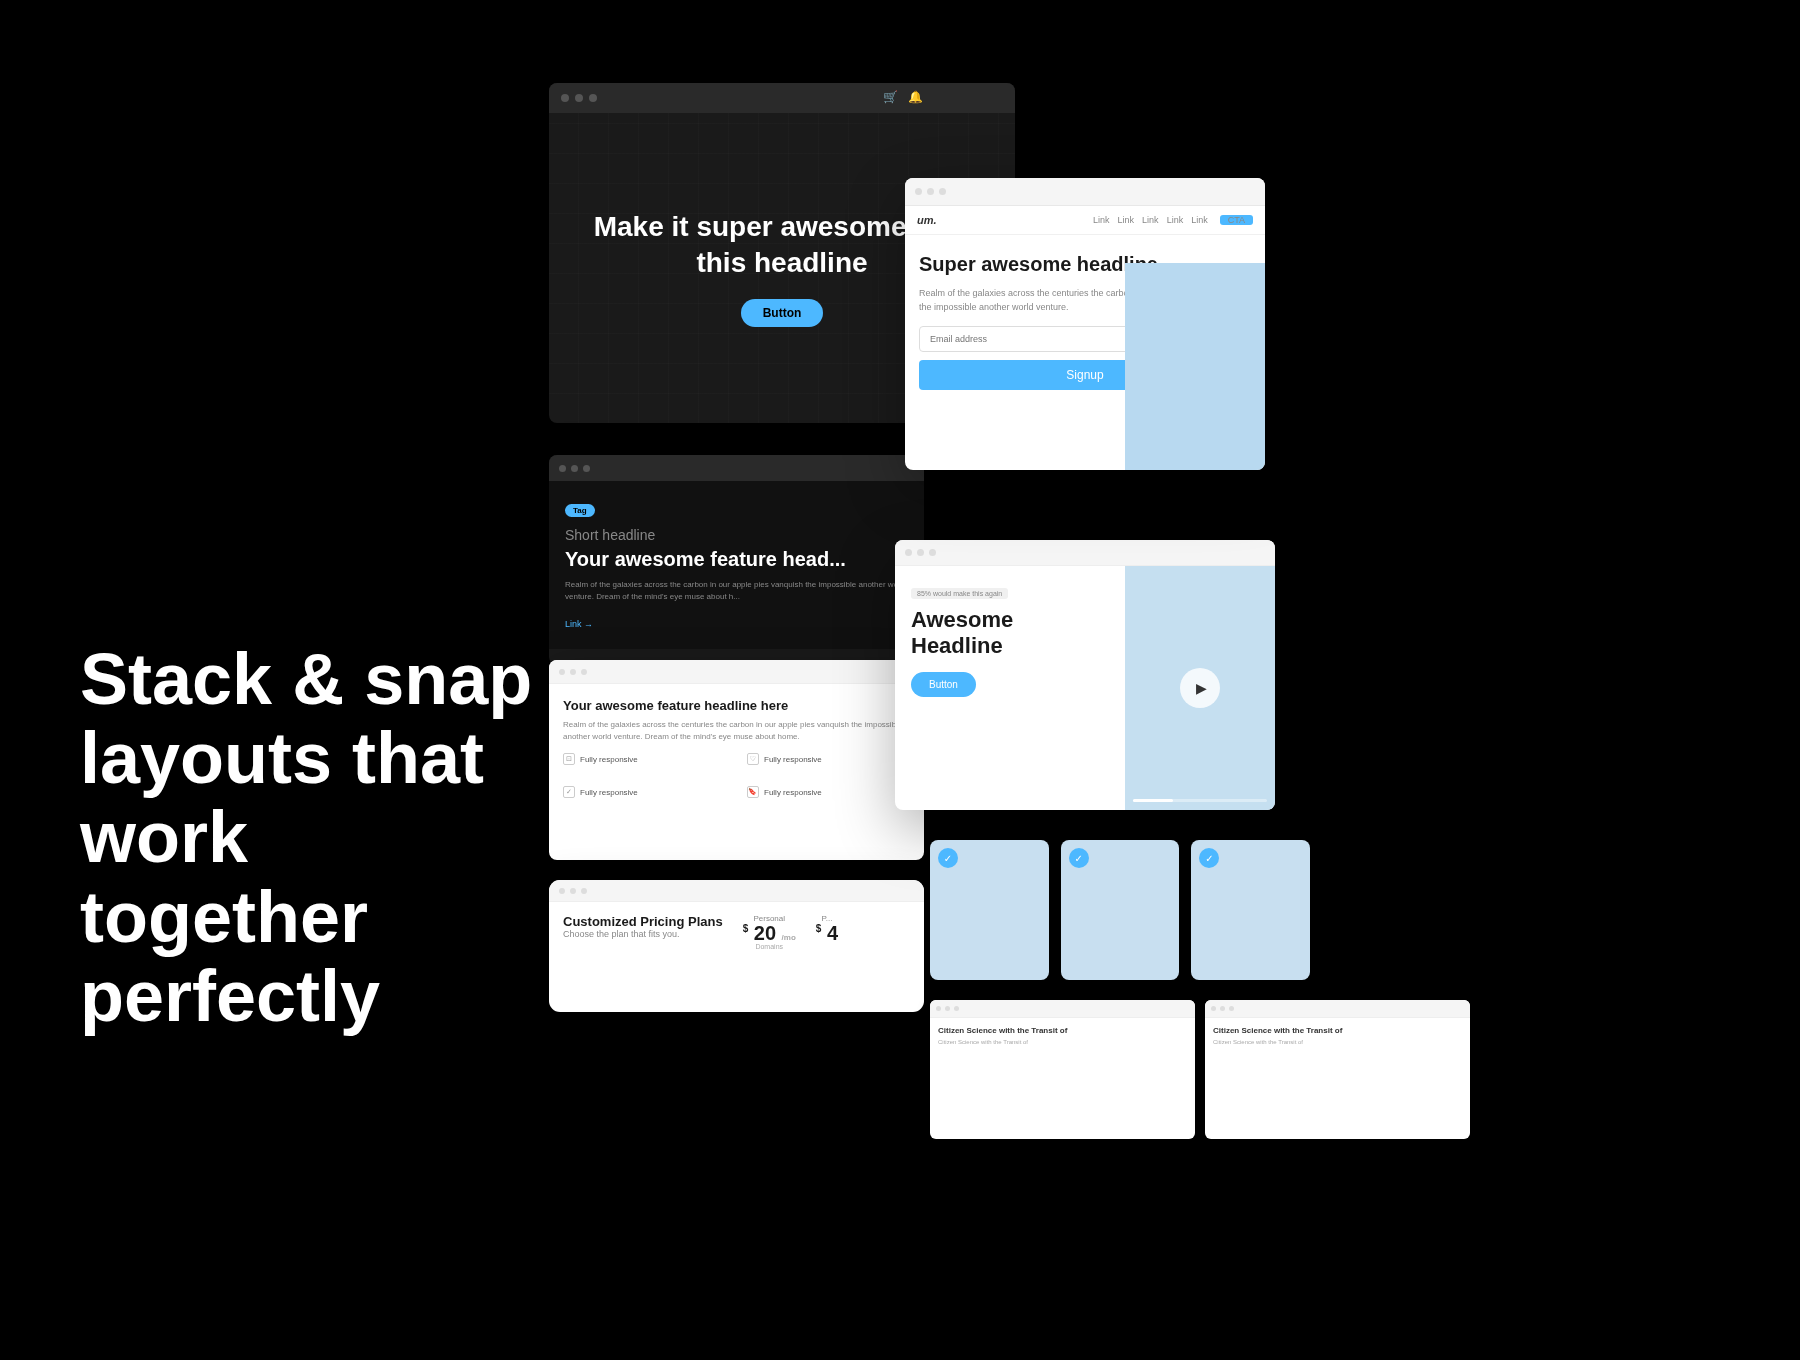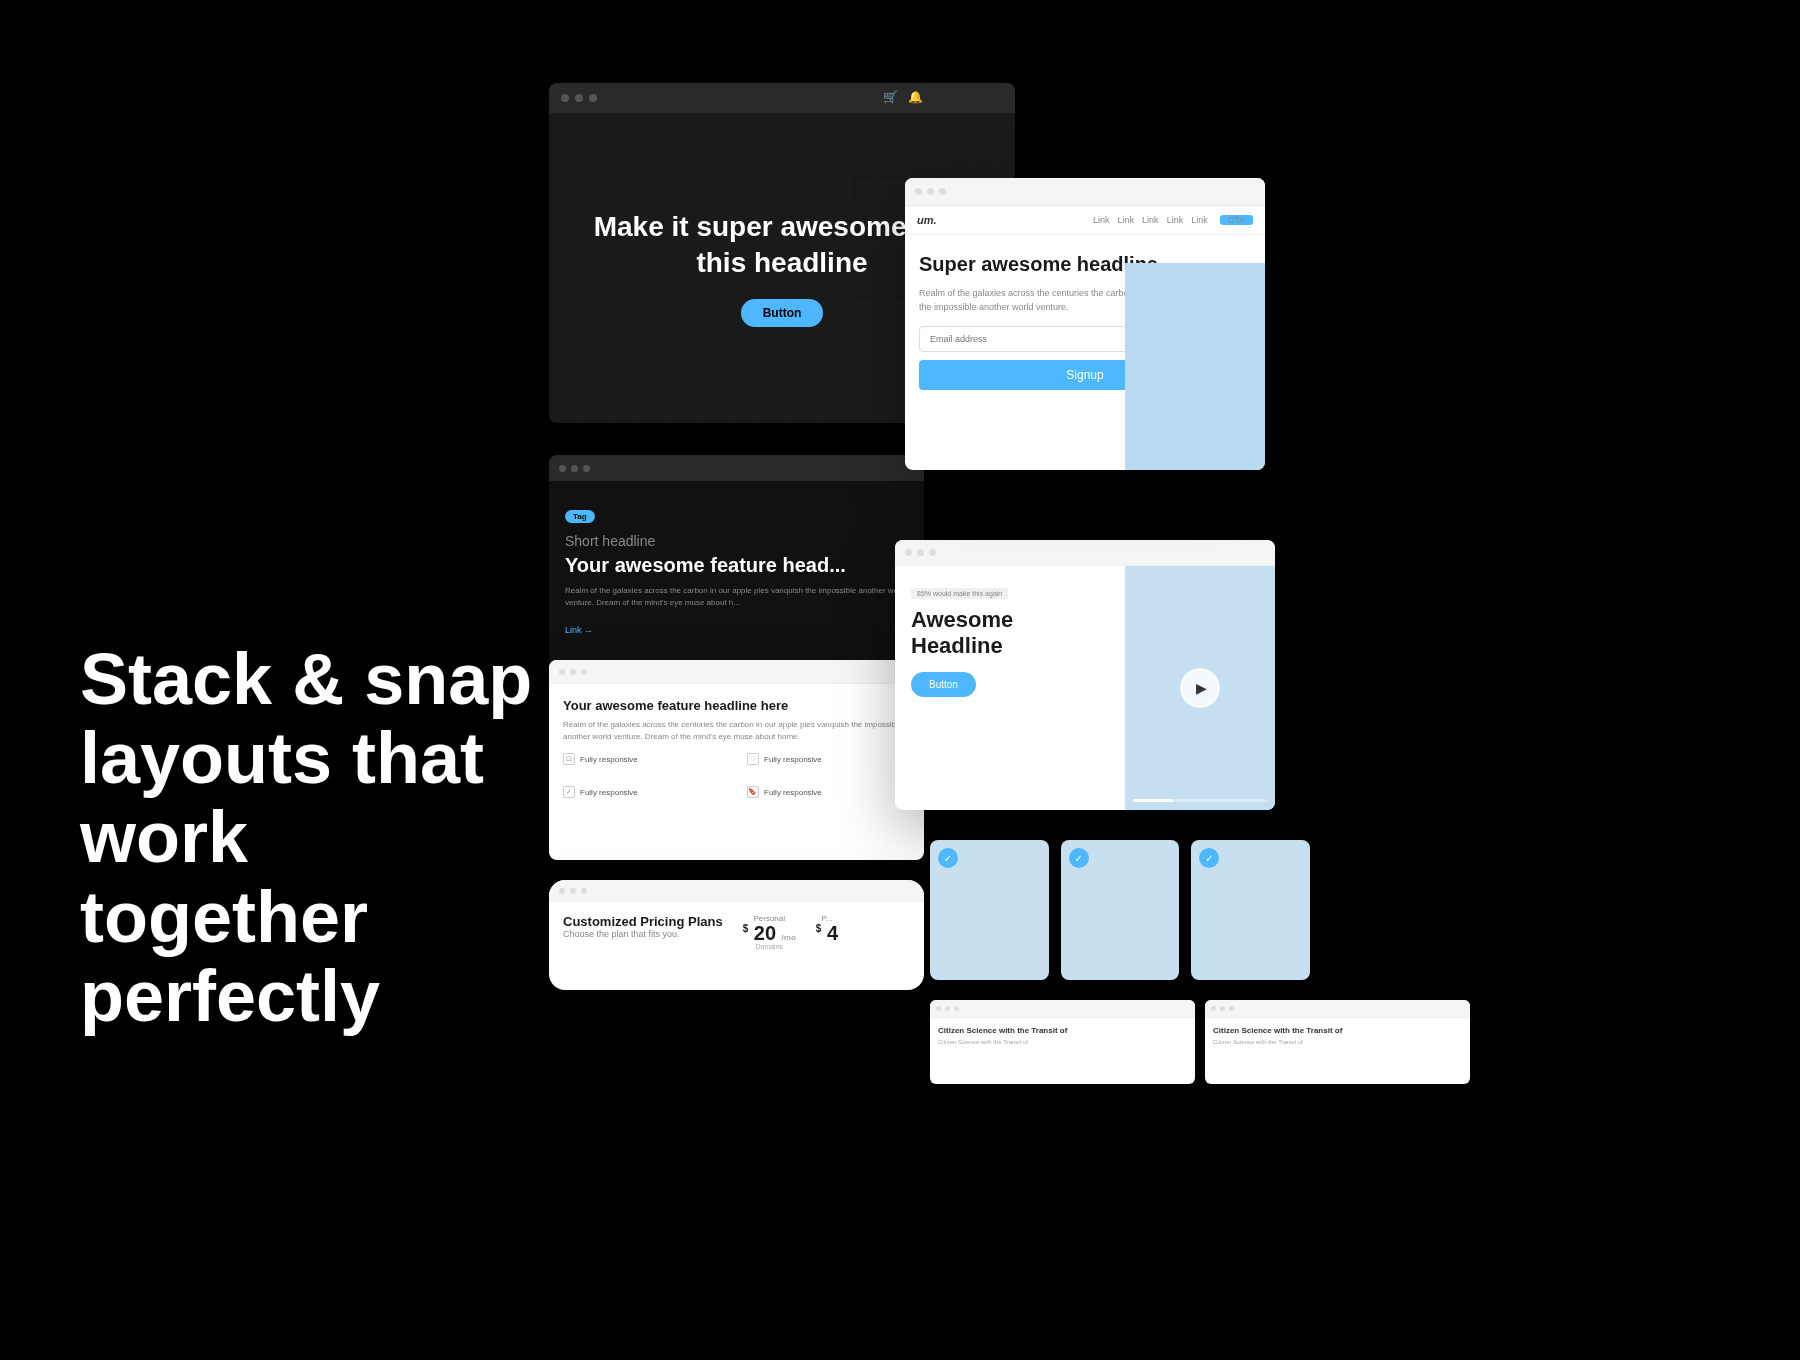--- a/index.html
+++ b/index.html
@@ -172,21 +172,21 @@
     .browser-dark2 .bar2 {
       background: #2a2a2a;
       height: 26px;
       display: flex;
       align-items: center;
       padding: 0 10px;
       gap: 5px;
     }
     .browser-dark2 .bar2 .dot2 { width: 7px; height: 7px; border-radius: 50%; background: #555; }
     .d2-body {
-      padding: 24px 16px;
+      padding: 18px 16px;
       background: #111;
     }
     .d2-tag {
       background: #4db8ff;
       color: #000;
       font-size: 8px;
       font-weight: 600;
       padding: 2px 8px;
       border-radius: 10px;
       display: inline-block;
@@ -226,23 +226,23 @@
     .f-features { display: grid; grid-template-columns: 1fr 1fr; gap: 21px; }
     .f-feature-item { display: flex; align-items: center; gap: 5px; font-size: 8px; color: #555; }
     .f-icon { width: 12px; height: 12px; border: 1px solid #ccc; border-radius: 2px; display: flex; align-items: center; justify-content: center; font-size: 7px; color: #999; flex-shrink: 0; }
 
     
     .browser-pricing {
       position: absolute;
       left: 549px;
       top: 880px;
       width: 375px;
-      height: 110px;
+      height: 132px;
       background: #fff;
-      border-radius: 16px;
+      border-radius: 11px;
       overflow: hidden;
       box-shadow: 0 10px 40px rgba(0,0,0,0.3);
       z-index: 5;
     }
     .browser-pricing .pbar {
       background: #f5f5f5;
       height: 22px;
       display: flex;
       align-items: center;
       padding: 0 10px;
@@ -332,21 +332,21 @@
       position: absolute;
       left: 930px;
       top: 1000px;
       width: 540px;
       display: flex;
       gap: 10px;
       z-index: 8;
     }
     .screenshot-thumb {
       flex: 1;
-      height: 84px;
+      height: 139px;
       background: #fff;
       border-radius: 6px;
       overflow: hidden;
       box-shadow: 0 4px 15px rgba(0,0,0,0.15);
     }
     .screenshot-thumb .st-bar {
       background: #f5f5f5;
       height: 18px;
       border-bottom: 1px solid #eee;
       display: flex;

